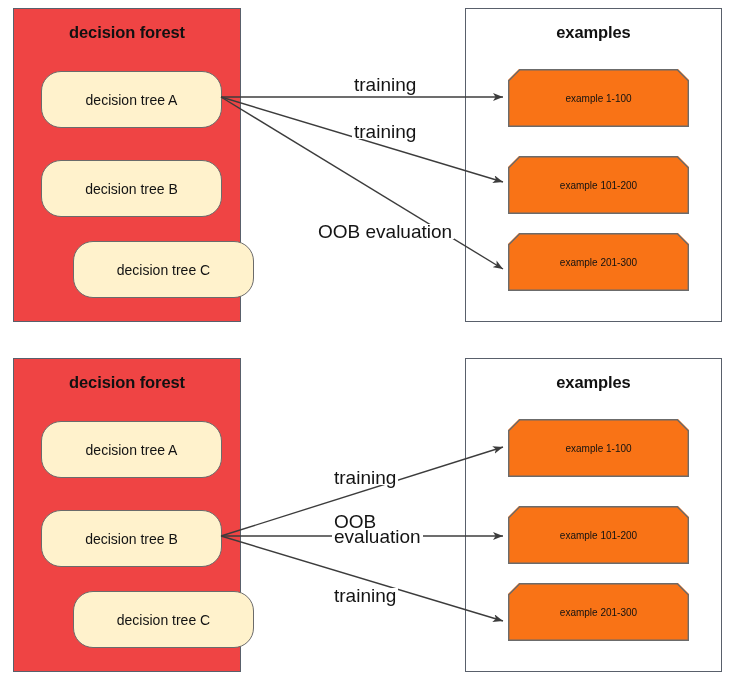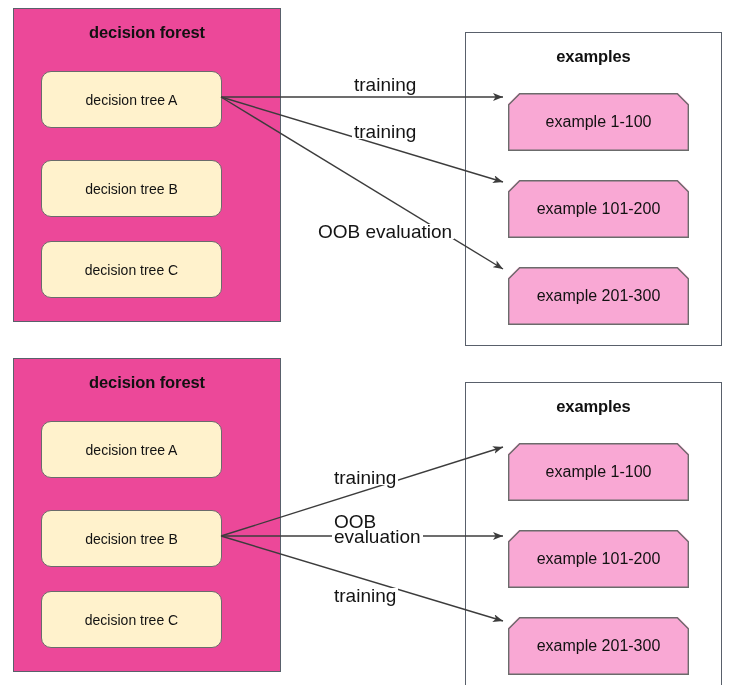--- a/index.html
+++ b/index.html
@@ -32,36 +32,35 @@
     height: 340px;
   }
   .panel-block.block-top  { top: 0px; }
   .panel-block.block-bot  { top: 350px; }
 
   
   .forest-panel {
     position: absolute;
     left: 13px;
     top: 8px;
-    width: 268px;
+    width: 228px;
     height: 314px;
-    background: #ec4899;
+    background: #ef4444;
     border: 1.4px solid #59606b;
     box-sizing: border-box;
   }
   .examples-panel {
     position: absolute;
     left: 465px;
     top: 8px;
     width: 257px;
     height: 314px;
     background: #ffffff;
     border: 1.4px solid #59606b;
     box-sizing: border-box;
-    margin-top: 24px;
   }
   .panel-title {
     position: absolute;
     left: 0;
     top: 14px;
     width: 100%;
     text-align: center;
     font-size: 16.5px;
     font-weight: bold;
     letter-spacing: -0.1px;
@@ -69,60 +68,60 @@
   }
 
   
   .tree-node {
     position: absolute;
     left: 27px;
     width: 181px;
     height: 57px;
     background: #fff2cc;
     border: 1.3px solid #6b6b6b;
-    border-radius: 10px;
+    border-radius: 20px;
     box-sizing: border-box;
     display: flex;
     align-items: center;
     justify-content: center;
     font-size: 14px;
     color: #121212;
   }
   .tree-node.n1 { top: 62px; }
   .tree-node.n2 { top: 151px; }
-  .tree-node.n3 { top: 232px; }
+  .tree-node.n3 { top: 232px; margin-left: 32px; }
 
   
   .example-node {
     position: absolute;
     left: 42px;
     width: 181px;
     height: 58px;
-    background: #f9a8d4;
+    background: #f97316;
     box-sizing: border-box;
     display: flex;
     align-items: center;
     justify-content: center;
-    font-size: 16px;
+    font-size: 10px;
     color: #121212;
     clip-path: polygon(0px 11px, 11px 0px, calc(100% - 11px) 0px, 100% 11px, 100% 100%, 0px 100%);
   }
   .example-node .chamfer-border {
     position: absolute;
     left: 0; top: 0;
     width: 100%; height: 100%;
     pointer-events: none;
   }
   .example-node .label {
     position: relative;
     z-index: 2;
   }
   .example-node.e1 { top: 60px; }
   .example-node.e2 { top: 147px; }
-  .example-node.e3 { top: 234px; }
+  .example-node.e3 { top: 224px; }
 
   
   .arrow-layer {
     position: absolute;
     left: 0; top: 0;
     width: 737px;
     height: 340px;
     pointer-events: none;
   }
 

